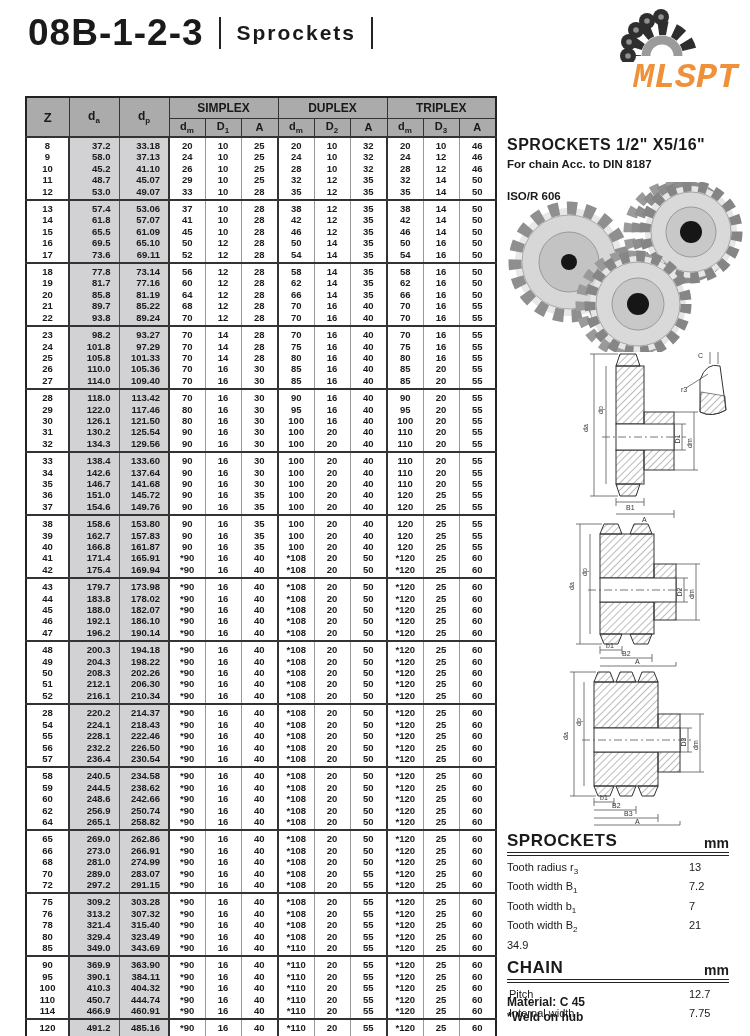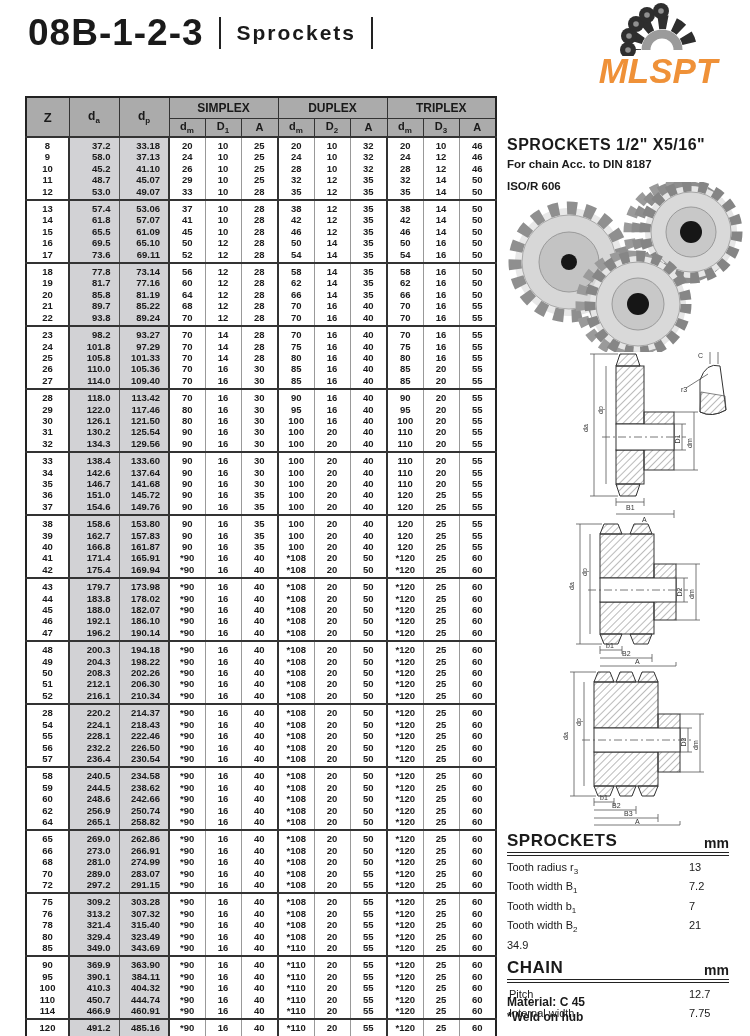--- a/index.html
+++ b/index.html
@@ -6,21 +6,21 @@
   html,body { width:750px; height:1036px; background:#fff; font-family:"Liberation Sans", sans-serif; color:#1a1a1a; }
   #page { position:relative; width:750px; height:1036px; background:#fff; overflow:hidden; }
 
   
   .page-header { position:absolute; left:28px; top:12px; white-space:nowrap; }
   .title { display:inline-block; font-size:37px; font-weight:bold; letter-spacing:1px; vertical-align:middle; }
   .vbar { display:inline-block; width:2px; height:32px; background:#222; margin:0 11px; vertical-align:middle; }
   .subtitle { display:inline-block; font-size:21px; font-weight:bold; letter-spacing:2px; vertical-align:middle; }
 
   
-  .logo { position:absolute; top:0; right:12px; width:160px; text-align:center; }
+  .logo { position:absolute; top:6px; right:12px; width:160px; text-align:right;font-family:Liberation Mono, monospace; }
   .logo-text { font-size:35px; font-weight:bold; font-style:italic; color:#ef9138; letter-spacing:0px; line-height:30px; margin-top:-4px; }
 
   
   table.spk { position:absolute; left:25px; top:96px; border-collapse:collapse; border:2px solid #222; table-layout:fixed; }
   table.spk th { background:#ababab; border:1px solid #333; font-weight:bold; }
   th.hg { font-size:12px; height:21px; border-bottom:1px solid #333; }
   th.hs { font-size:11px; height:19px; }
   th.hz { width:43px; font-size:13px; border-right:2px solid #222; }
   th.hd { width:50px; font-size:12px; }
   th.hd2 { border-right:2px solid #222; }
@@ -34,21 +34,21 @@
   td.c1, td.c2 { background:#d2d2d5; text-align:right; padding-right:8px; }
   td.c1 { border-right:1px solid #555; }
   td.c2 { border-right:2px solid #333; }
   td.c3,td.c4,td.c6,td.c7,td.c9,td.c10 { text-align:center; border-right:1px solid #999; width:36px; }
   td.c5, td.c8 { text-align:center; border-right:2px solid #333; width:37px; }
   td.c11 { text-align:center; width:37px; }
 
   
   .r-head { position:absolute; left:507px; top:136px; font-size:16px; font-weight:bold; letter-spacing:0.5px; }
   .r-sub1 { position:absolute; left:507px; top:158px; font-size:11.5px; font-weight:bold; }
-  .r-sub2 { position:absolute; left:507px; top:180px; font-size:11.5px; font-weight:bold; }
+  .r-sub2 { position:absolute; left:507px; top:190px; font-size:11.5px; font-weight:bold; }
   .photo { position:absolute; left:503px; top:182px; }
   .diag { position:absolute; }
   .diag text { font-size:7px; fill:#333; font-family:"Liberation Sans",sans-serif; }
 
   
   .specs { position:absolute; left:507px; top:831px; width:222px; }
   .spec-head { display:flex; justify-content:space-between; align-items:flex-end; border-bottom:4px double #222; padding-bottom:1px; margin-bottom:4px; }
   .spec-title { font-size:17px; font-weight:bold; letter-spacing:0.5px; }
   .spec-unit { font-size:14px; font-weight:bold; }
   .spec-rows { margin-bottom:6px; }

